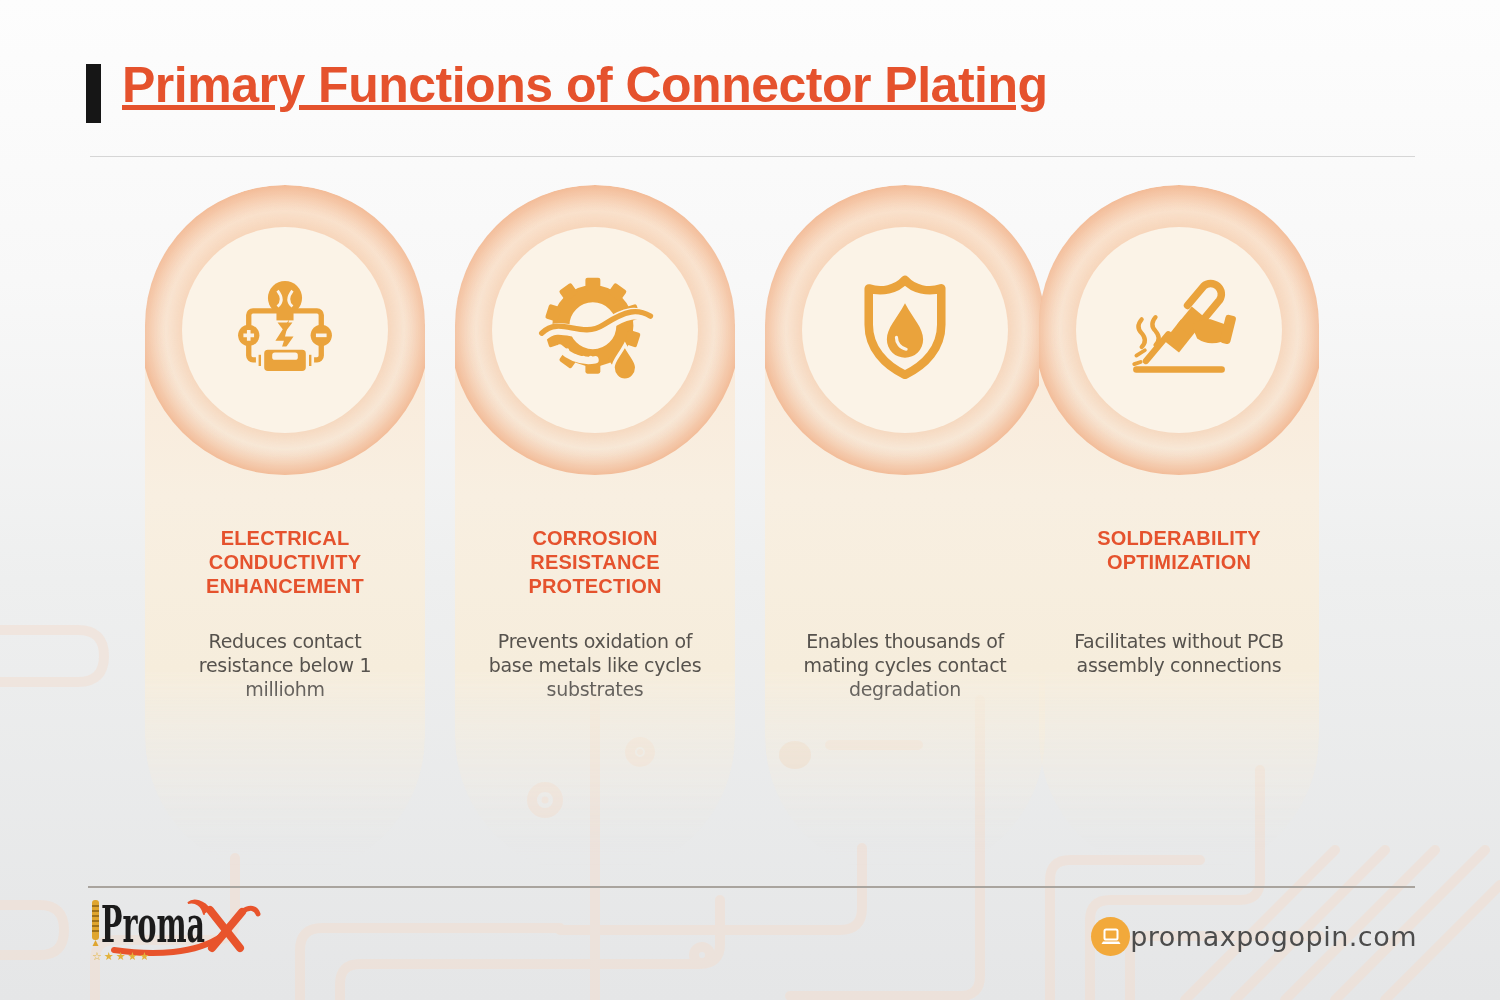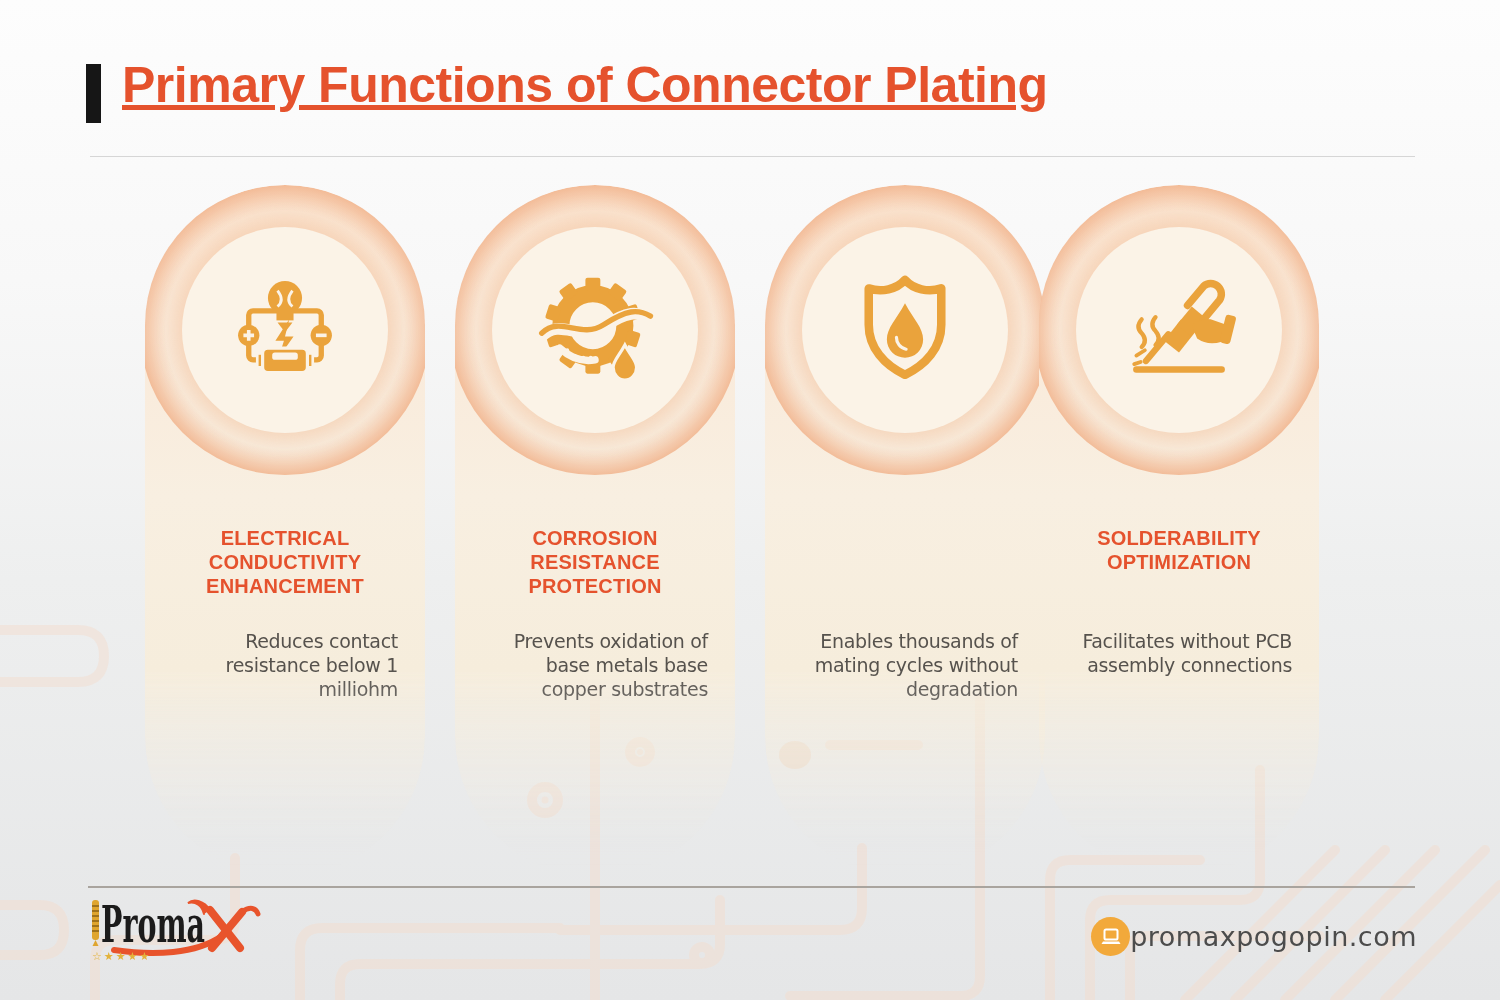--- a/index.html
+++ b/index.html
@@ -37,21 +37,21 @@
     display:flex; align-items:center; justify-content:center;
   }
   .icon-circle svg { width:128px; height:128px; }
 
   .card-title {
     position:absolute; top:341px; left:40px; width:200px; margin:0; text-align:center;
     font-size:20px; line-height:1.2; font-weight:800; color:#E5522D; letter-spacing:0.2px;
     text-transform:uppercase;
   }
   .card-desc {
-    position:absolute; top:444px; left:27px; width:226px; margin:0; text-align:right;
+    position:absolute; top:444px; left:27px; width:226px; margin:0; text-align:center;
     font-family:"DejaVu Sans","Liberation Sans",sans-serif;
     font-size:19px; line-height:1.27; color:#56524D; letter-spacing:-0.3px;
   }
 
   
   .footer-divider { position:absolute; left:88px; top:886px; width:1327px; height:2px; background:#A9A49E; z-index:2; }
   .logo { position:absolute; left:84px; top:888px; z-index:2; }
   .website { position:absolute; right:83px; top:917px; z-index:2; display:flex; align-items:center; gap:0; }
   .site-icon-badge {
     width:39px; height:39px; border-radius:50%; background:#F2A93B;
@@ -152,33 +152,33 @@
           <path d="M27,77 q15,14 33,11" stroke="#FBF3E7" stroke-width="7" fill="none" stroke-linecap="round"></path>
           <circle cx="34" cy="79" r="1.8" fill="#FBF3E7"></circle>
           <circle cx="41" cy="84" r="1.8" fill="#FBF3E7"></circle>
           <circle cx="49" cy="86" r="1.8" fill="#FBF3E7"></circle>
           <circle cx="56" cy="86" r="1.8" fill="#FBF3E7"></circle>
           <path d="M88,74 c6,11 11,15 11,21 a11,12 0 1 1 -22,0 c0,-6 5,-10 11,-21 z" stroke="#FBF3E7" stroke-width="3"></path>
         </g>
       </svg>
     </div>
     <h2 class="card-title">CORROSION RESISTANCE PROTECTION</h2>
-    <p class="card-desc">Prevents oxidation of base metals base copper substrates</p>
+    <p class="card-desc">Prevents oxidation of base metals like cycles substrates</p>
   </section>
 
   <section class="card card-3">
     <div class="glow"></div>
     <div class="icon-circle">
       <svg viewBox="0 0 120 120">
         <path d="M60,13 C68,22 82,25 94,21 L94,55 C94,77 79,93 60,102 C41,93 26,77 26,55 L26,21 C38,25 52,22 60,13 Z" fill="none" stroke="#EAA33C" stroke-width="8" stroke-linejoin="round"></path>
         <path d="M60,35 C68,50 77,58 77,69 a17,17 0 1 1 -34,0 C43,58 52,50 60,35 Z" fill="#EAA33C"></path>
         <path d="M52,67 a11,11 0 0 0 9,11" stroke="#FBF3E7" stroke-width="3" fill="none" stroke-linecap="round"></path>
       </svg>
     </div>
-    <p class="card-desc">Enables thousands of mating cycles without degradation</p>
+    <p class="card-desc">Enables thousands of mating cycles contact degradation</p>
   </section>
 
   <section class="card card-4">
     <div class="glow"></div>
     <div class="icon-circle">
       <svg viewBox="0 0 120 120">
         <g fill="#EAA33C" stroke-linecap="round">
           <path d="M20,97 H100" stroke="#EAA33C" stroke-width="6" fill="none"></path>
           <path d="M29,89 L50,64" stroke="#EAA33C" stroke-width="6" fill="none"></path>
           <polygon points="46,70 62,50 76,61 60,81"></polygon>

